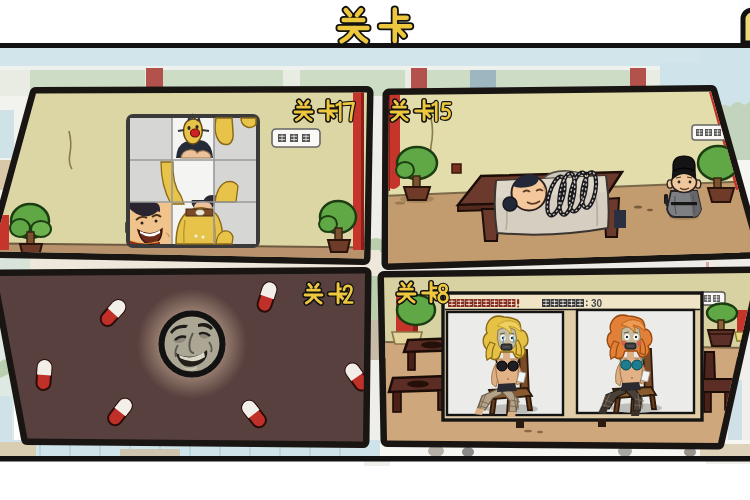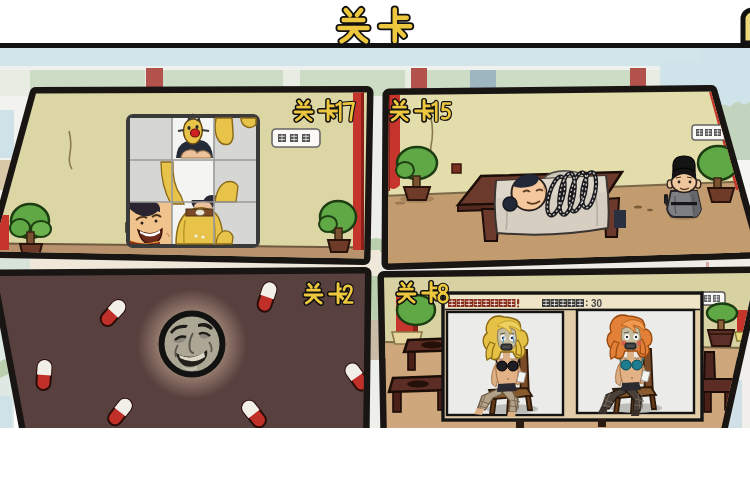--- a/index.html
+++ b/index.html
@@ -1,16 +1,16 @@
 <!DOCTYPE html>
 <html><head>
 <meta charset="utf-8">
 <style>
 html,body{margin:0;padding:0;background:#fff;}
-#stage{position:relative;width:750px;height:428px;overflow:hidden;background:#fff;
+#stage{position:relative;width:750px;height:500px;overflow:hidden;background:#fff;
   font-family:"Liberation Sans", sans-serif;}
 svg{display:block;}
 </style>
 </head>
 <body>
 <div id="stage">
 <svg width="750" height="500" viewBox="0 0 750 500">
 <defs>
 
   <path id="pGuan" d="M28,6 L40,20 M72,6 L60,20 M22,34 L78,34 M10,57 L90,57 M50,57 C46,72 34,86 16,95 M52,57 C58,72 70,86 86,95" fill="none" stroke-linecap="round" stroke-linejoin="round"></path>

